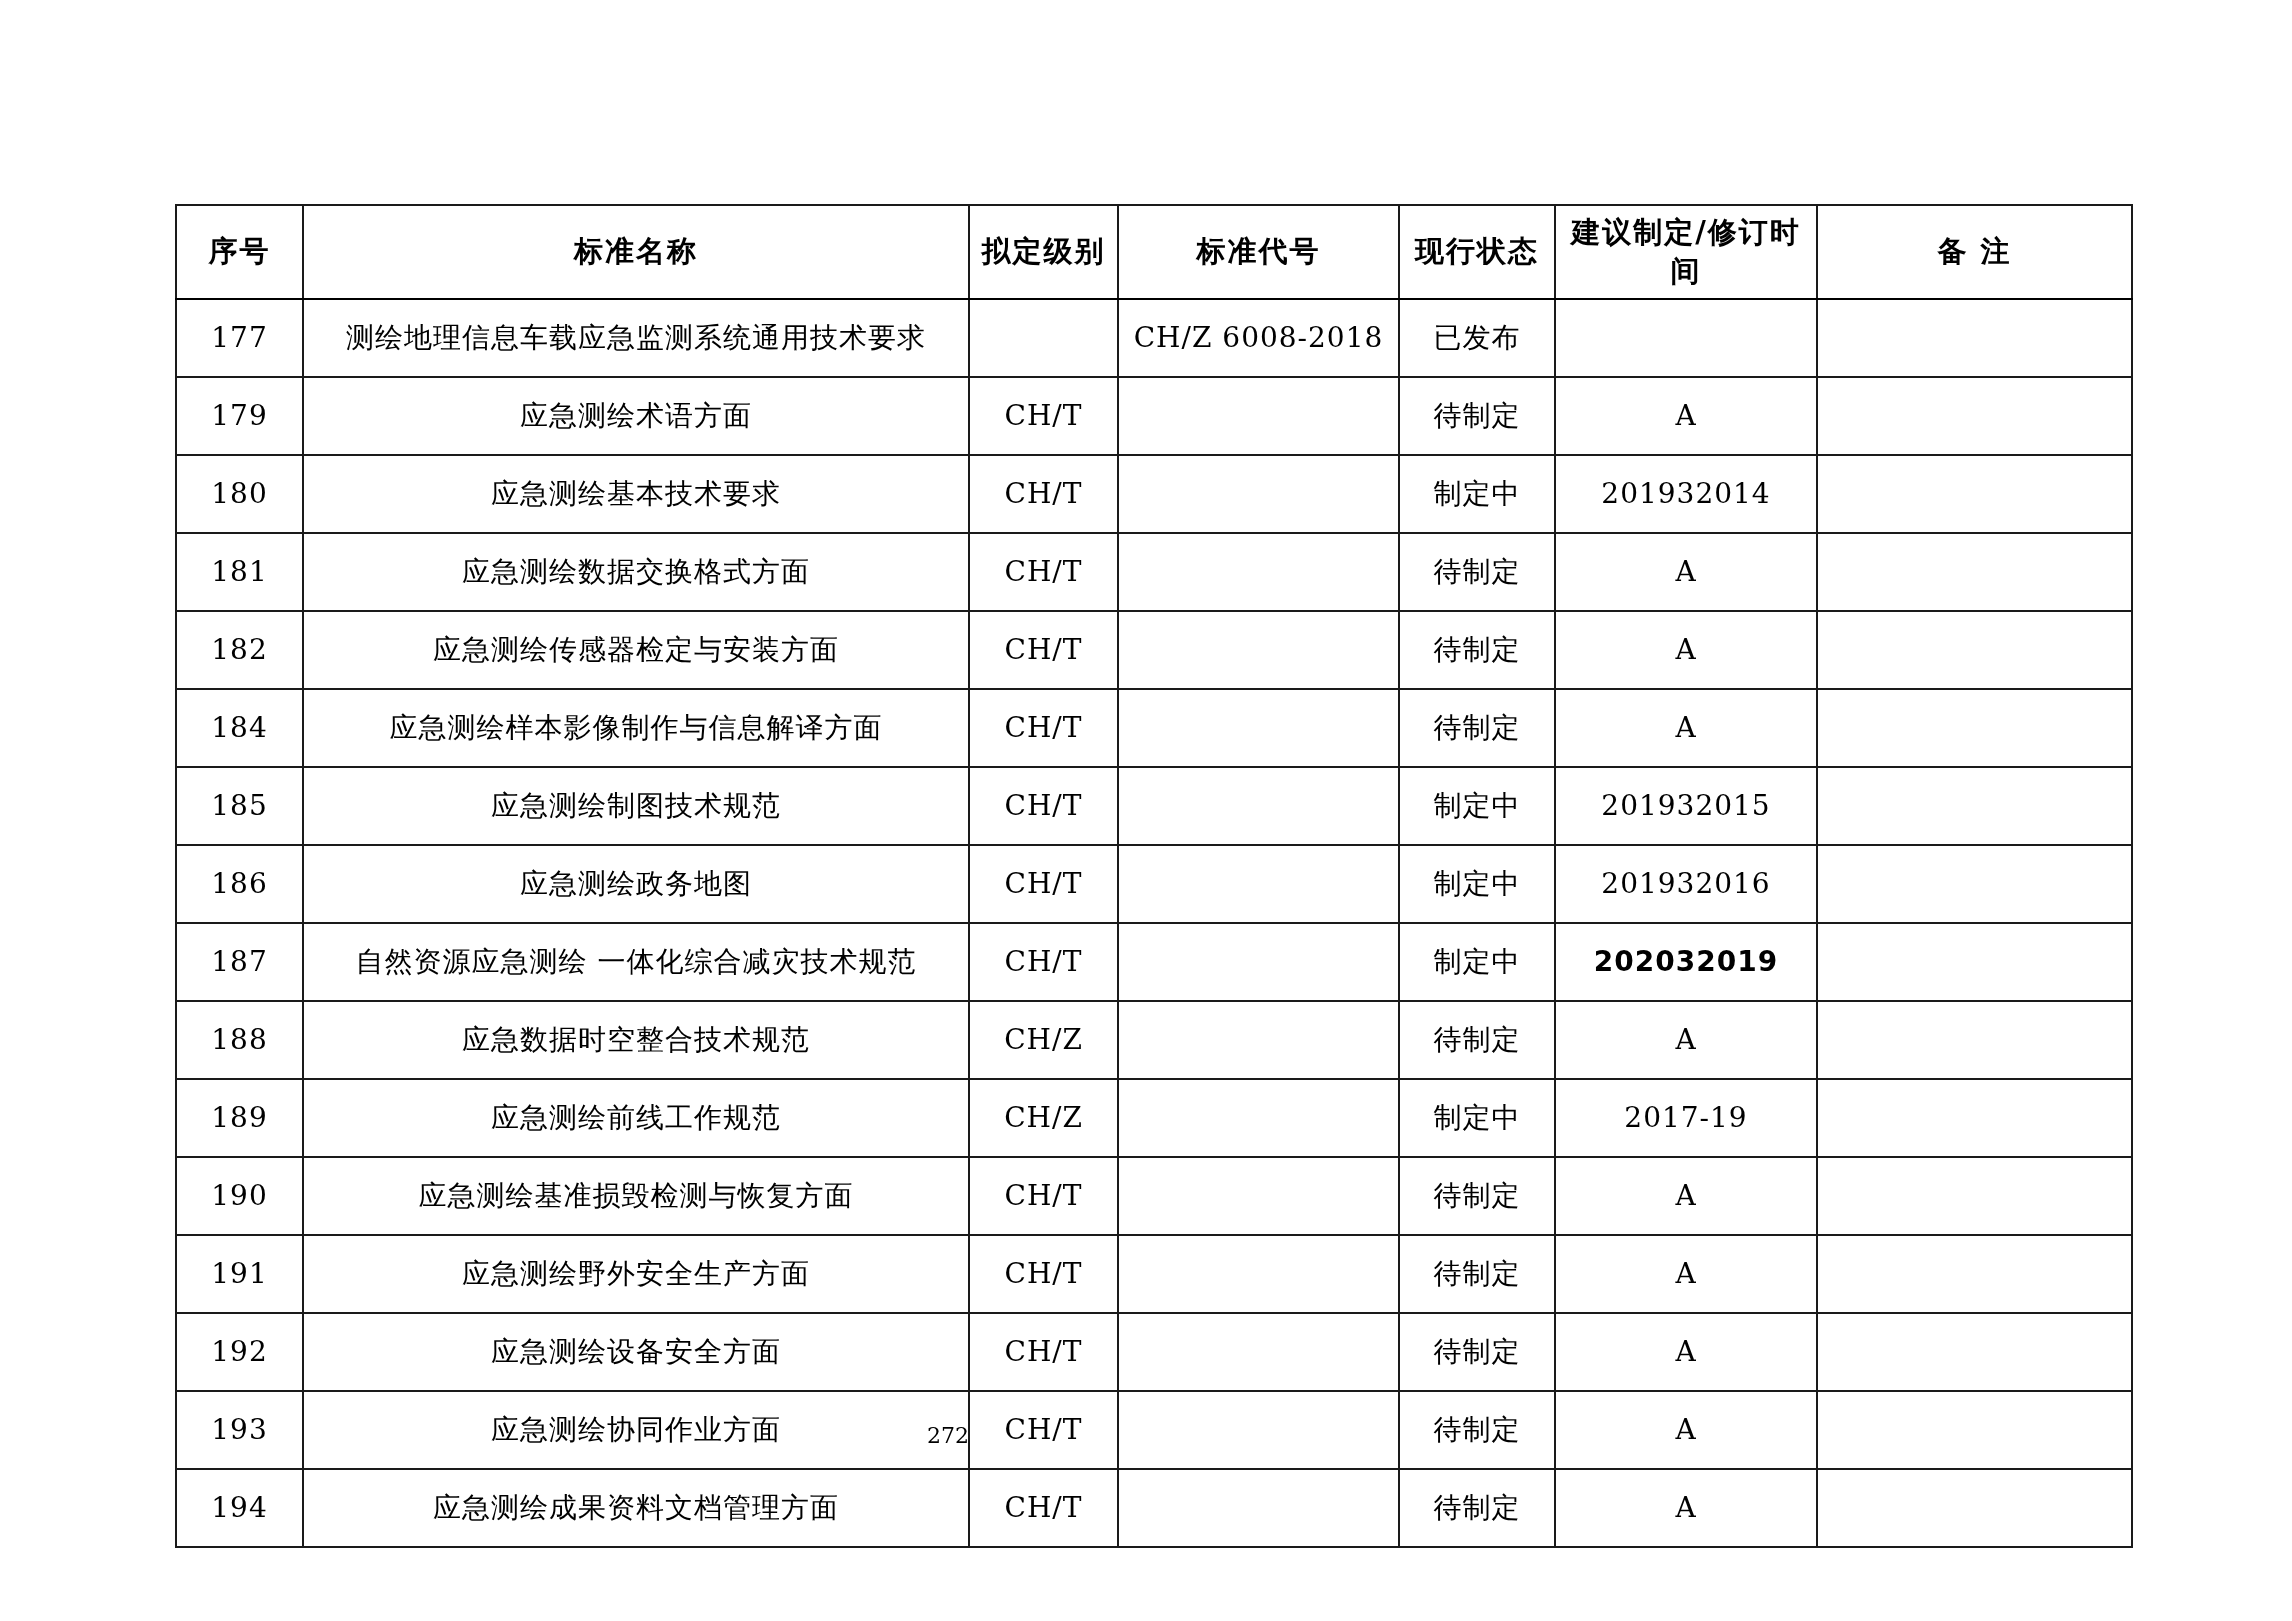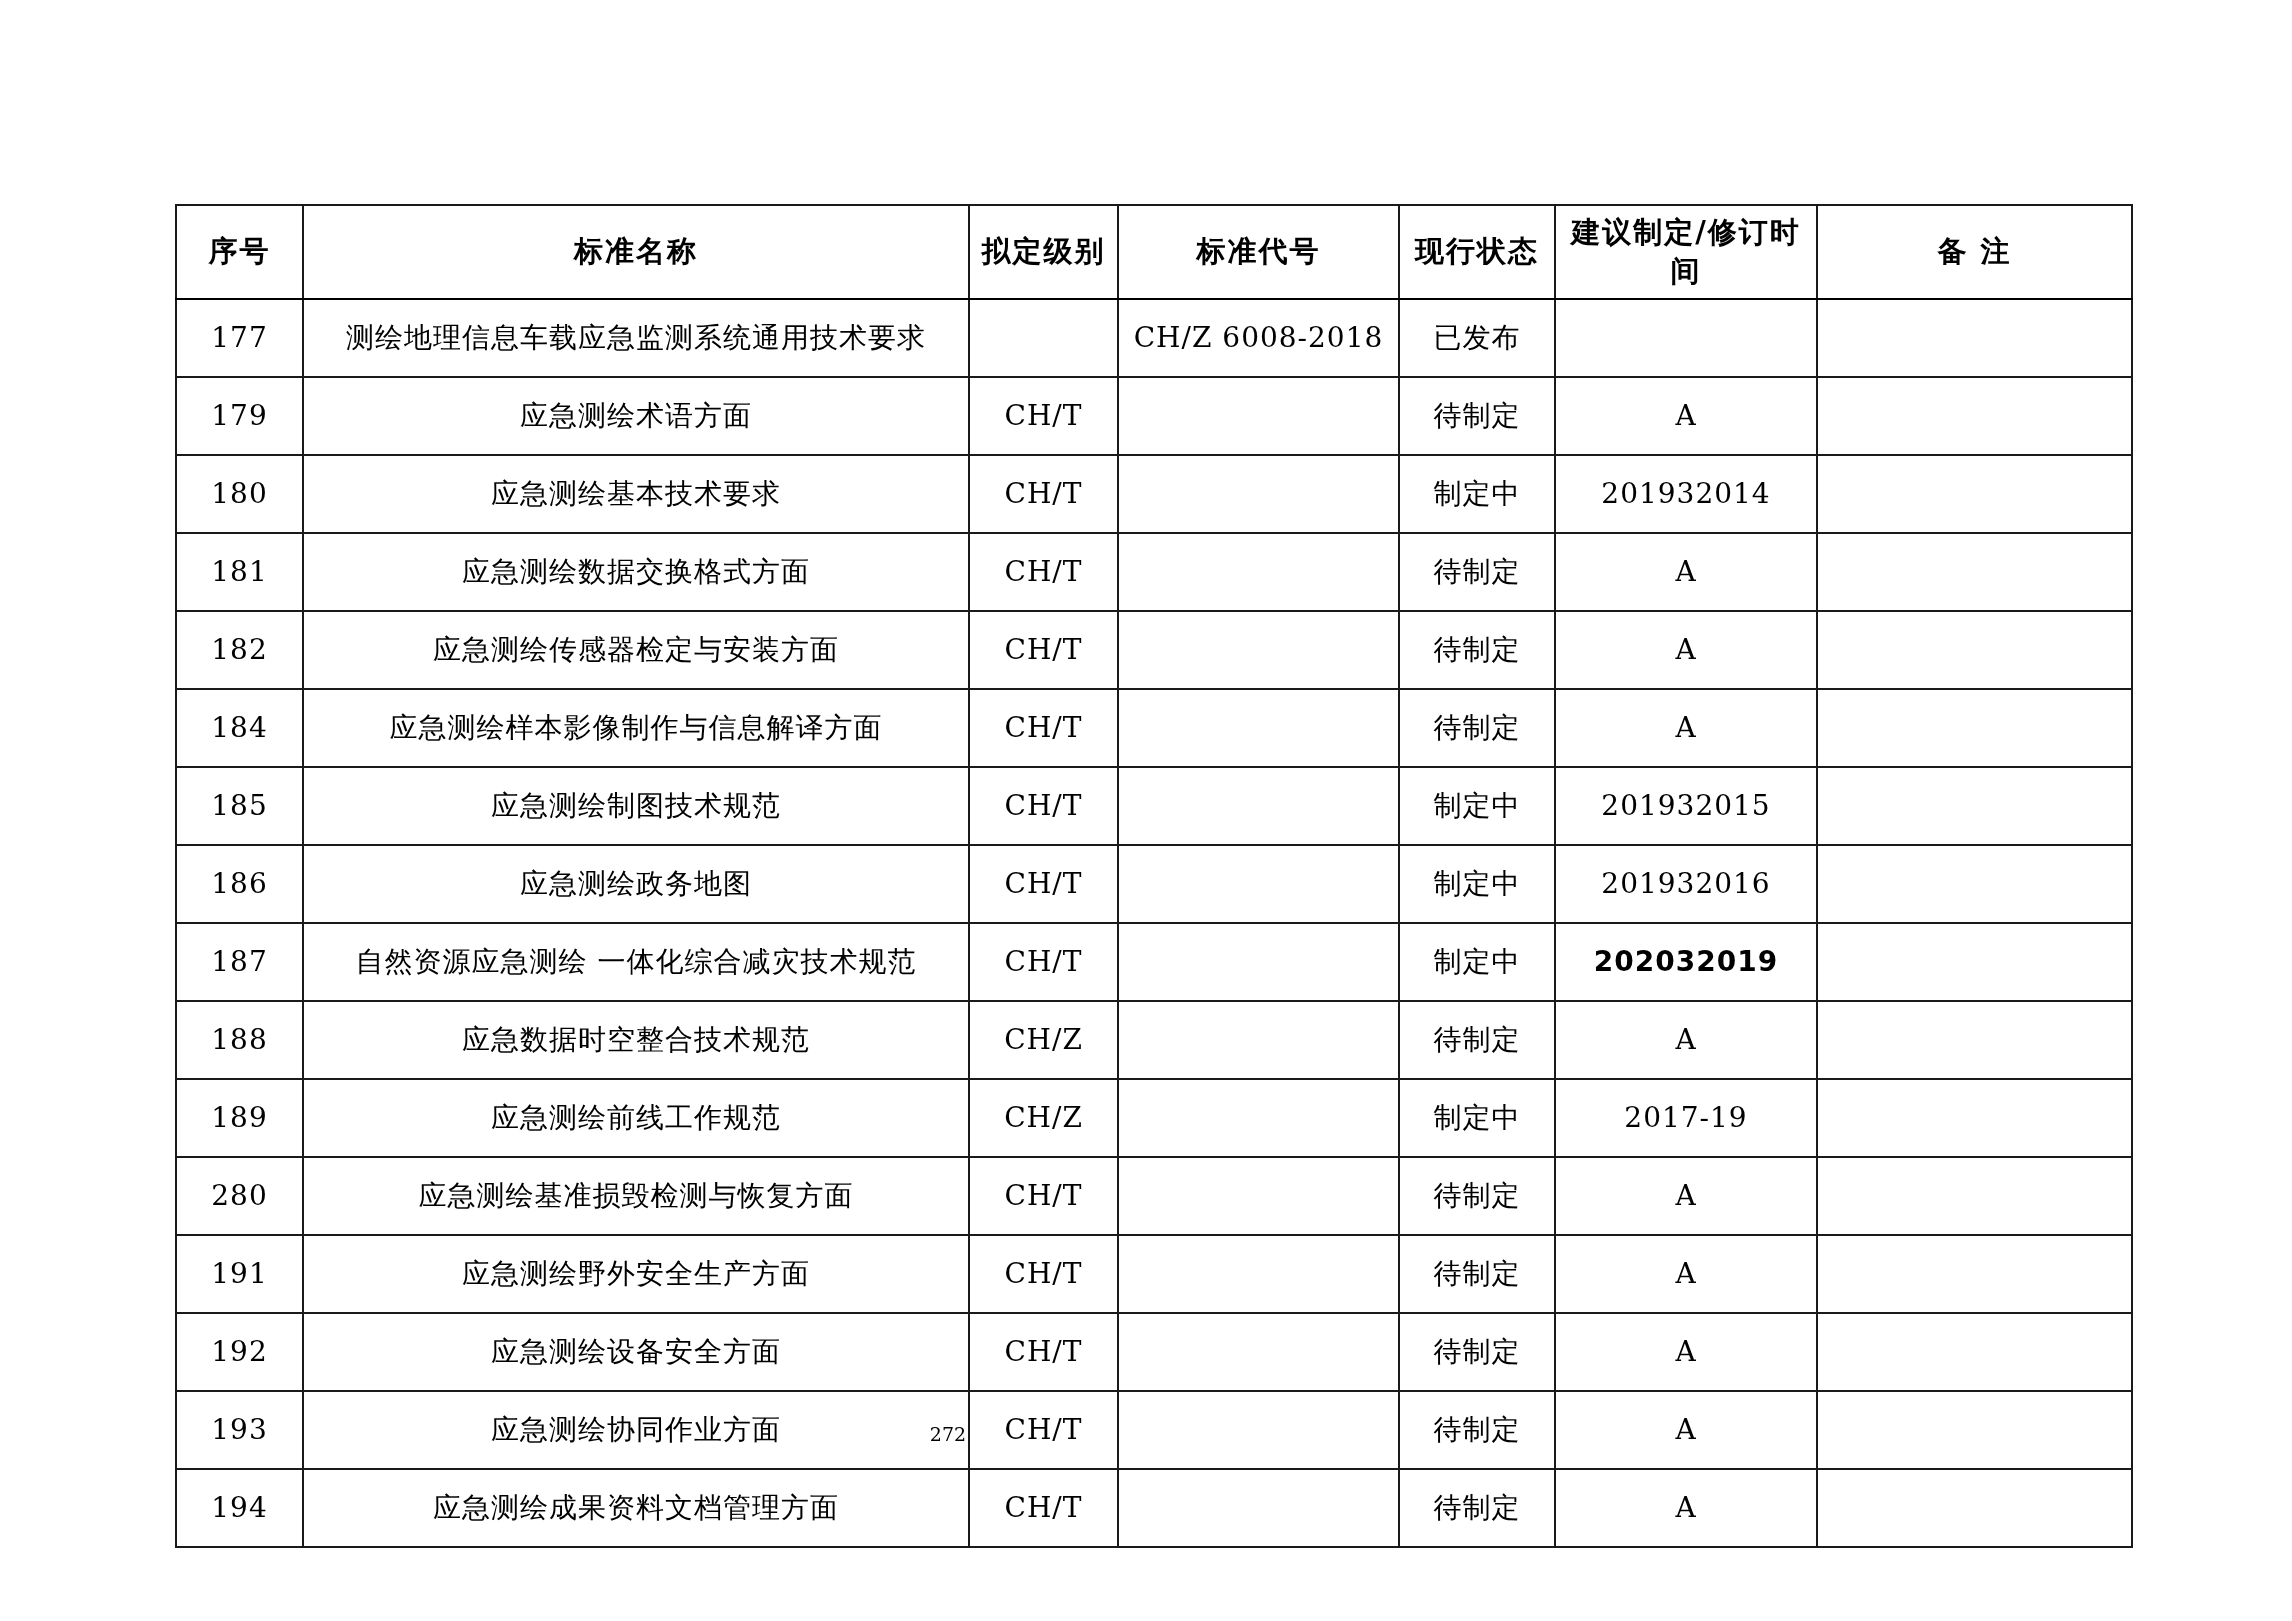--- a/index.html
+++ b/index.html
@@ -63,21 +63,21 @@
     font-weight: bold;
     font-size: 27.4px;
     letter-spacing: 0;
   }
   .page-footer {
     position: absolute;
     top: 1423px;
     left: 0;
     width: 1896px;
     text-align: center;
-    font-size: 19px;
+    font-size: 22px;
   }
   col.w-no    { width: 127px; }
   col.w-name  { width: 666px; }
   col.w-level { width: 149px; }
   col.w-code  { width: 281px; }
   col.w-status{ width: 156px; }
   col.w-time  { width: 262px; }
   col.w-note  { width: 315px; }
 </style>
 </head>
@@ -198,21 +198,21 @@
       <tr>
     <td class="c-no">189</td>
     <td class="c-name">应急测绘前线工作规范</td>
     <td class="c-level">CH/Z</td>
     <td class="c-code"></td>
     <td class="c-status">制定中</td>
     <td class="c-time">2017-19</td>
     <td class="c-note"></td>
   </tr>
       <tr>
-    <td class="c-no">280</td>
+    <td class="c-no">190</td>
     <td class="c-name">应急测绘基准损毁检测与恢复方面</td>
     <td class="c-level">CH/T</td>
     <td class="c-code"></td>
     <td class="c-status">待制定</td>
     <td class="c-time">A</td>
     <td class="c-note"></td>
   </tr>
       <tr>
     <td class="c-no">191</td>
     <td class="c-name">应急测绘野外安全生产方面</td>

